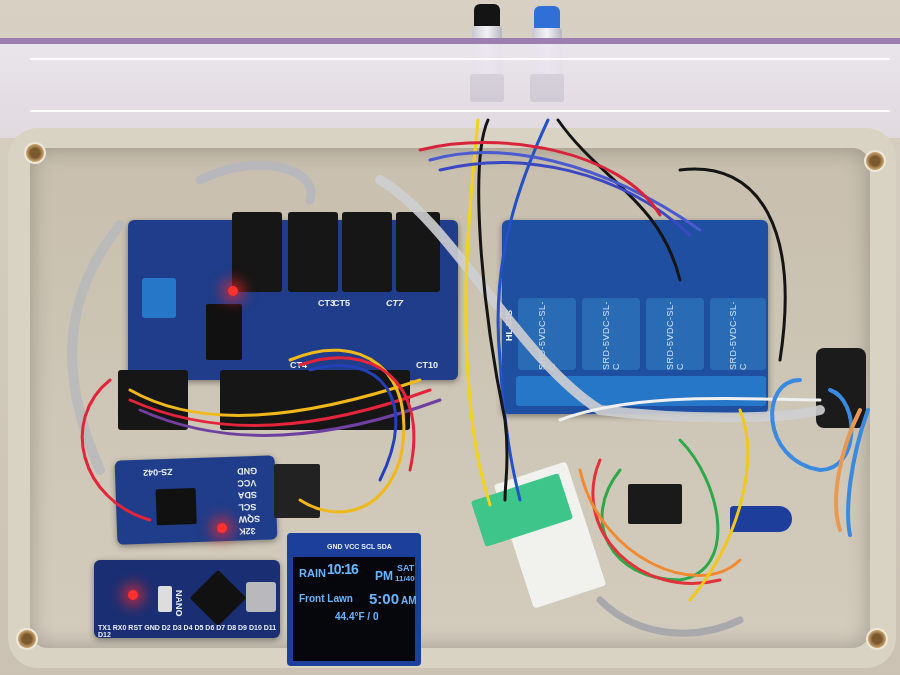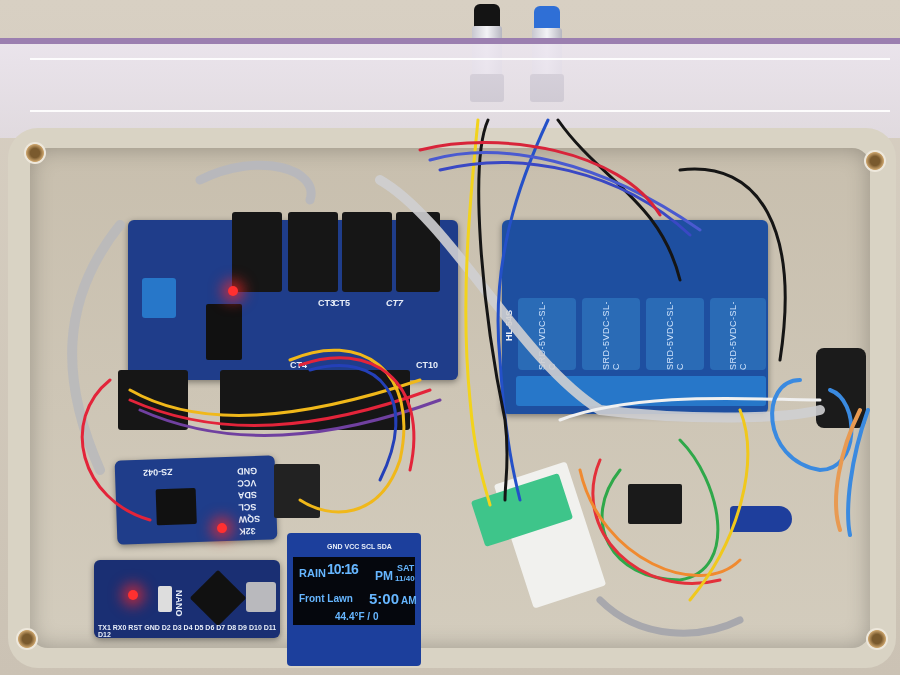--- a/index.html
+++ b/index.html
@@ -98,21 +98,21 @@
   <div class="abs led-red" style="left:34px;top:30px;"></div>
   <div class="abs" style="left:64px;top:26px;width:14px;height:26px;background:#ddd;border-radius:2px;"></div>
   <div class="abs label-silk" style="left:80px;top:30px;writing-mode:vertical-rl;">NANO</div>
   <div class="abs chip" style="left:104px;top:18px;width:40px;height:40px;transform:rotate(45deg);"></div>
   <div class="abs" style="left:152px;top:22px;width:30px;height:30px;background:#b9b9bd;border-radius:3px;"></div>
   <div class="abs label-silk" style="left:4px;top:64px;font-size:7px;">TX1 RX0 RST GND D2 D3 D4 D5 D6 D7 D8 D9 D10 D11 D12</div>
 </div>
 
 <div class="abs oled" style="left:287px;top:533px;width:134px;height:133px;">
   <div class="abs label-silk" style="left:40px;top:10px;font-size:7px;">GND VCC SCL SDA</div>
-  <div class="abs oled-screen" style="left:6px;top:24px;width:122px;height:68px;text-decoration:underline;">
+  <div class="abs oled-screen" style="left:6px;top:24px;width:122px;height:104px;text-decoration:underline;">
     <span class="abs oled-text" style="left:6px;top:10px;font-size:11px;">RAIN</span>
     <span class="abs oled-text" style="left:34px;top:4px;font-size:14px;letter-spacing:-1px;">10:16</span>
     <span class="abs oled-text" style="left:82px;top:12px;font-size:12px;">PM</span>
     <span class="abs oled-text" style="left:104px;top:6px;font-size:9px;">SAT</span>
     <span class="abs oled-text" style="left:102px;top:17px;font-size:8px;">11/40</span>
     <span class="abs oled-text" style="left:6px;top:36px;font-size:10px;">Front Lawn</span>
     <span class="abs oled-text" style="left:76px;top:33px;font-size:15px;">5:00</span>
     <span class="abs oled-text" style="left:108px;top:38px;font-size:10px;">AM</span>
     <span class="abs oled-text" style="left:42px;top:54px;font-size:10px;">44.4°F / 0</span>
   </div>

